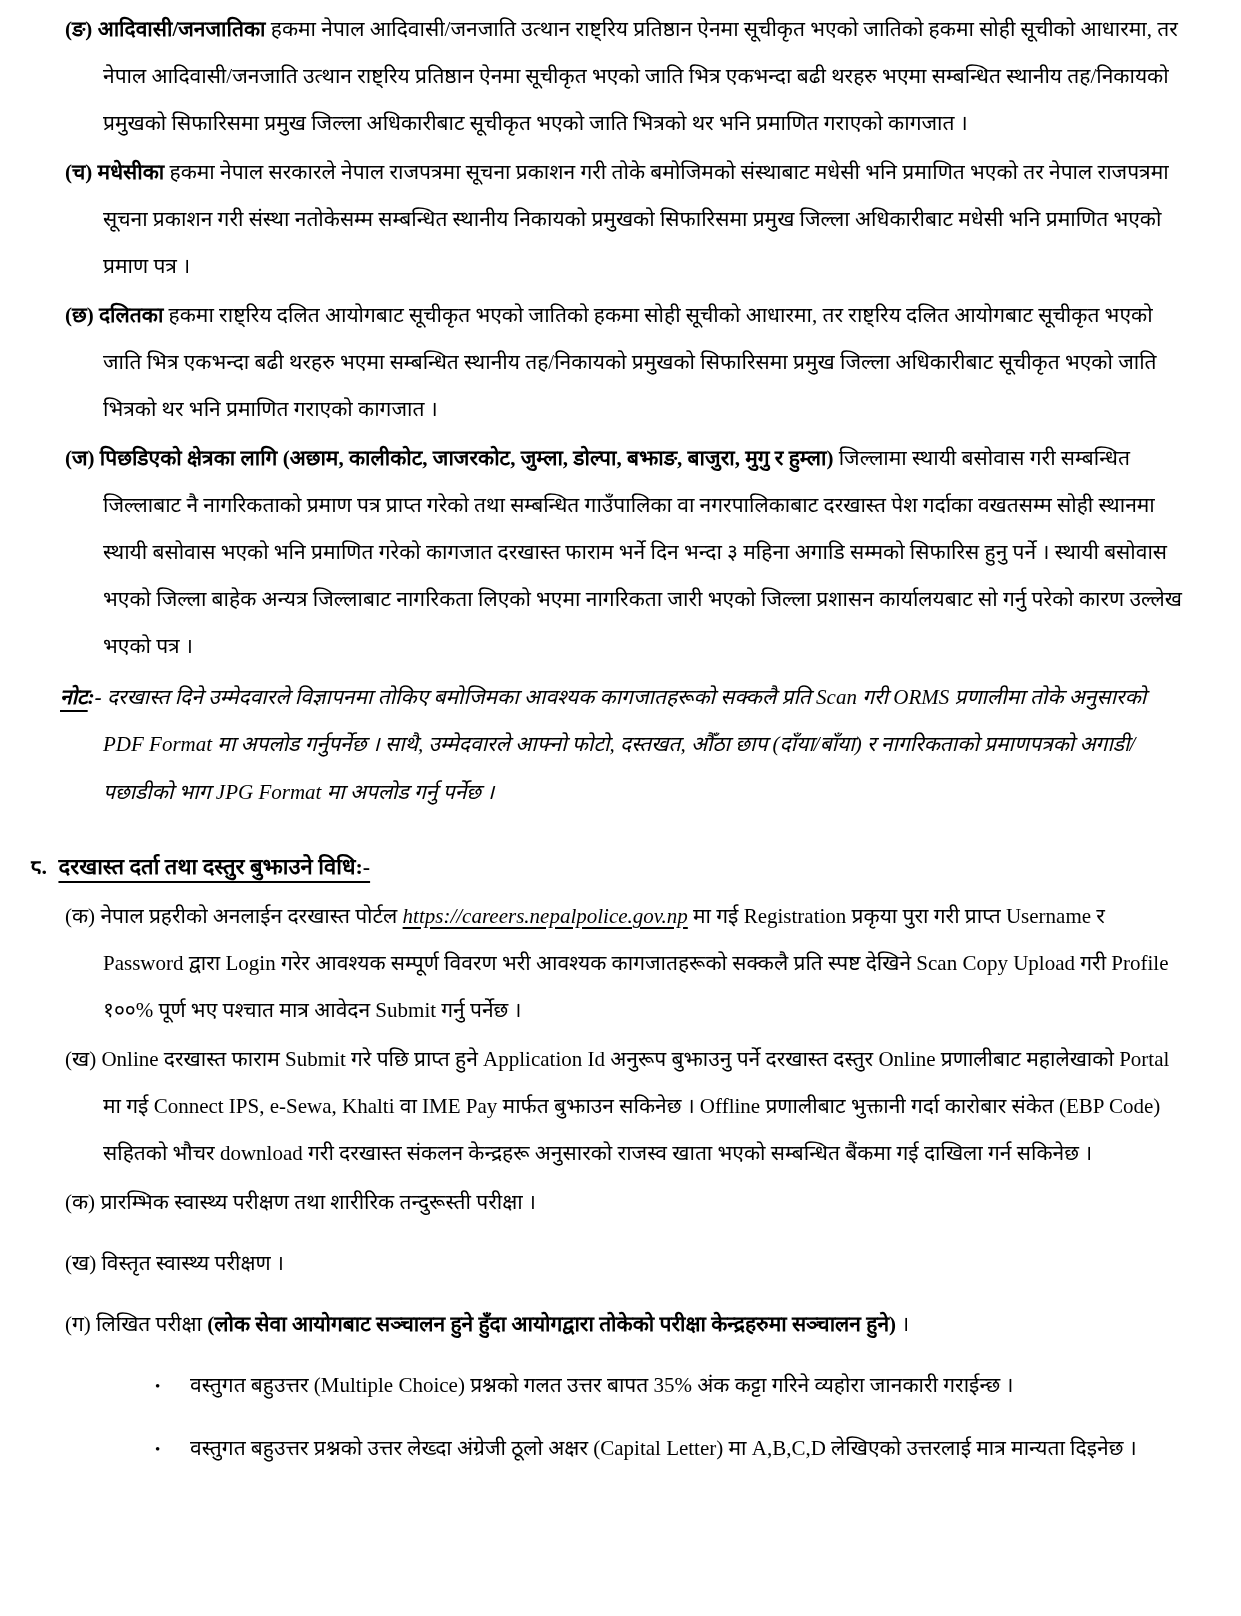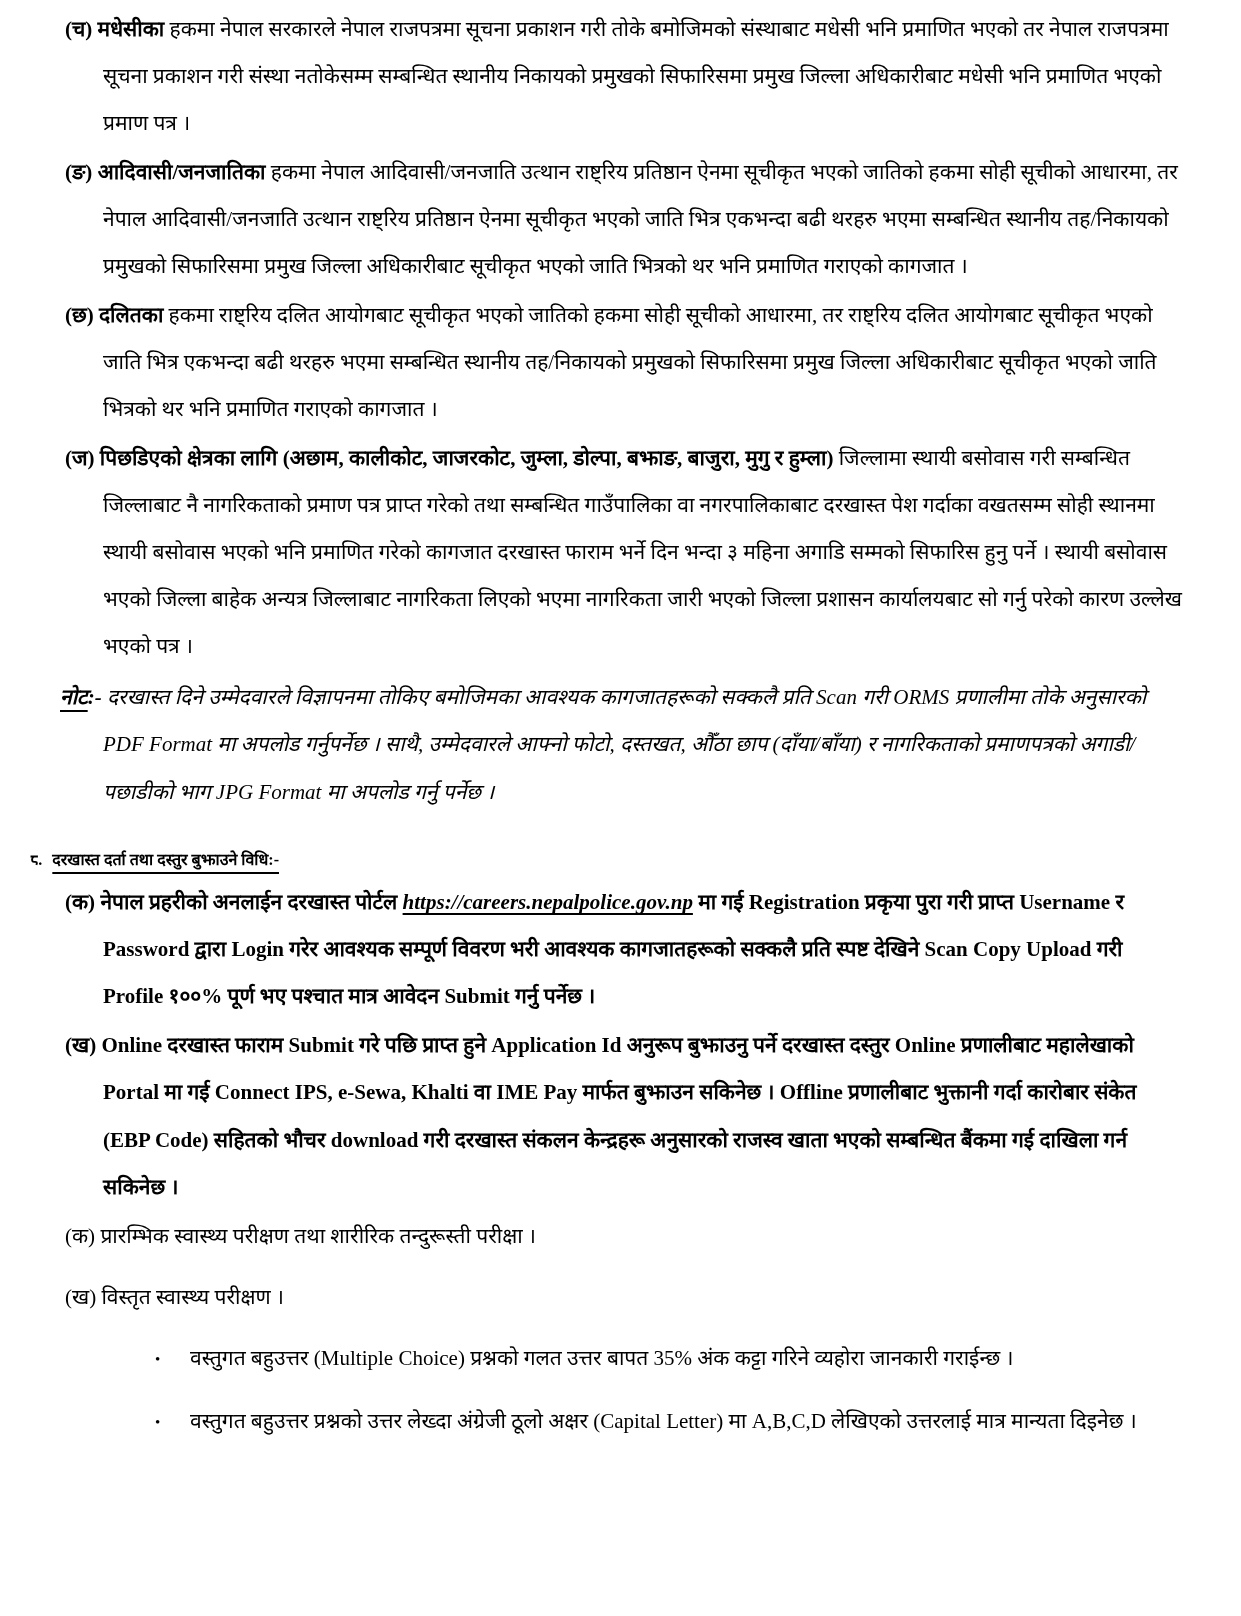--- a/index.html
+++ b/index.html
@@ -13,47 +13,47 @@
   }
   .page{padding:6px 58px 30px 30px;box-sizing:border-box;}
   .b{font-weight:bold;}
   
   .item{margin-left:73px;text-indent:-38px;margin-bottom:2px;}
   
   .note{margin-left:73px;text-indent:-43px;margin-top:4px;margin-bottom:2px;font-style:italic;}
   .note-label{font-weight:bold;text-decoration:underline;text-decoration-thickness:2px;text-underline-offset:6px;}
   .note-colon{font-weight:bold;}
   
-  .sec-head{margin-top:26px;margin-bottom:2px;font-weight:bold;font-size:16px;}
+  .sec-head{margin-top:26px;margin-bottom:2px;font-weight:bold;font-size:22px;}
   .sec-num{margin-right:6px;}
   .sec-title{text-decoration:underline;text-decoration-thickness:2px;text-underline-offset:7px;}
   
-  .sub{margin-left:73px;text-indent:-38px;margin-bottom:2px;font-weight:bold;}
+  .sub{margin-left:73px;text-indent:-38px;margin-bottom:2px;}
   .sub9{margin-left:73px;text-indent:-38px;margin-bottom:14px;}
   
   .bullet9{margin-left:160px;text-indent:-35px;margin-bottom:16px;}
   .dot{font-size:15px;display:inline-block;width:22px;text-indent:0;vertical-align:1px;}
   .bullet9 .dot{width:35px;}
   
   .link{font-style:italic;text-decoration:underline;color:#000;text-underline-offset:4px;}
 </style>
 </head>
 <body>
 
 <div class="page">
 
   <div class="item">
+    <span class="b">(ङ)</span>
+    <span class="b">आदिवासी/जनजातिका</span>
+    <span>हकमा नेपाल आदिवासी/जनजाति उत्थान राष्ट्रिय प्रतिष्ठान ऐनमा सूचीकृत भएको जातिको हकमा सोही सूचीको आधारमा, तर नेपाल आदिवासी/जनजाति उत्थान राष्ट्रिय प्रतिष्ठान ऐनमा सूचीकृत भएको जाति भित्र एकभन्दा बढी थरहरु भएमा सम्बन्धित स्थानीय तह/निकायको प्रमुखको सिफारिसमा प्रमुख जिल्ला अधिकारीबाट सूचीकृत भएको जाति भित्रको थर भनि प्रमाणित गराएको कागजात ।</span>
+  </div>
+  <div class="item">
     <span class="b">(च)</span>
     <span class="b">मधेसीका</span>
     <span>हकमा नेपाल सरकारले नेपाल राजपत्रमा सूचना प्रकाशन गरी तोके बमोजिमको संस्थाबाट मधेसी भनि प्रमाणित भएको तर नेपाल राजपत्रमा सूचना प्रकाशन गरी संस्था नतोकेसम्म सम्बन्धित स्थानीय निकायको प्रमुखको सिफारिसमा प्रमुख जिल्ला अधिकारीबाट मधेसी भनि प्रमाणित भएको प्रमाण पत्र ।</span>
-  </div>
-  <div class="item">
-    <span class="b">(ङ)</span>
-    <span class="b">आदिवासी/जनजातिका</span>
-    <span>हकमा नेपाल आदिवासी/जनजाति उत्थान राष्ट्रिय प्रतिष्ठान ऐनमा सूचीकृत भएको जातिको हकमा सोही सूचीको आधारमा, तर नेपाल आदिवासी/जनजाति उत्थान राष्ट्रिय प्रतिष्ठान ऐनमा सूचीकृत भएको जाति भित्र एकभन्दा बढी थरहरु भएमा सम्बन्धित स्थानीय तह/निकायको प्रमुखको सिफारिसमा प्रमुख जिल्ला अधिकारीबाट सूचीकृत भएको जाति भित्रको थर भनि प्रमाणित गराएको कागजात ।</span>
   </div>
   <div class="item">
     <span class="b">(छ)</span>
     <span class="b">दलितका</span>
     <span>हकमा राष्ट्रिय दलित आयोगबाट सूचीकृत भएको जातिको हकमा सोही सूचीको आधारमा, तर राष्ट्रिय दलित आयोगबाट सूचीकृत भएको जाति भित्र एकभन्दा बढी थरहरु भएमा सम्बन्धित स्थानीय तह/निकायको प्रमुखको सिफारिसमा प्रमुख जिल्ला अधिकारीबाट सूचीकृत भएको जाति भित्रको थर भनि प्रमाणित गराएको कागजात ।</span>
   </div>
   <div class="item">
     <span class="b">(ज)</span>
     <span class="b">पिछडिएको क्षेत्रका लागि (अछाम, कालीकोट, जाजरकोट, जुम्ला, डोल्पा, बझाङ, बाजुरा, मुगु र हुम्ला)</span>
     <span>जिल्लामा स्थायी बसोवास गरी सम्बन्धित जिल्लाबाट नै नागरिकताको प्रमाण पत्र प्राप्त गरेको तथा सम्बन्धित गाउँपालिका वा नगरपालिकाबाट दरखास्त पेश गर्दाका वखतसम्म सोही स्थानमा स्थायी बसोवास भएको भनि प्रमाणित गरेको कागजात दरखास्त फाराम भर्ने दिन भन्दा ३ महिना अगाडि सम्मको सिफारिस हुनु पर्ने । स्थायी बसोवास भएको जिल्ला बाहेक अन्यत्र जिल्लाबाट नागरिकता लिएको भएमा नागरिकता जारी भएको जिल्ला प्रशासन कार्यालयबाट सो गर्नु परेको कारण उल्लेख भएको पत्र ।</span>
@@ -80,20 +80,26 @@
   </div>
 
   <div class="sub9">
     <span>(क)</span>
     <span>प्रारम्भिक स्वास्थ्य परीक्षण तथा शारीरिक तन्दुरूस्ती परीक्षा ।</span>
   </div>
   <div class="sub9">
     <span>(ख)</span>
     <span>विस्तृत स्वास्थ्य परीक्षण ।</span>
   </div>
+  <div class="sub9">
+    <span>(ग)</span>
+    <span>लिखित परीक्षा</span>
+    <span class="b">(लोक सेवा आयोगबाट सञ्चालन हुने हुँदा आयोगद्वारा तोकेको परीक्षा केन्द्रहरुमा सञ्चालन हुने)</span>
+    <span>।</span>
+  </div>
   <div class="bullet9">
     <span class="dot">•</span><span>वस्तुगत बहुउत्तर (Multiple Choice) प्रश्नको गलत उत्तर बापत 35% अंक कट्टा गरिने व्यहोरा जानकारी गराईन्छ ।</span>
   </div>
   <div class="bullet9">
     <span class="dot">•</span><span>वस्तुगत बहुउत्तर प्रश्नको उत्तर लेख्दा अंग्रेजी ठूलो अक्षर (Capital Letter) मा A,B,C,D लेखिएको उत्तरलाई मात्र मान्यता दिइनेछ ।</span>
   </div>
 
 </div>
 
 </body></html>

